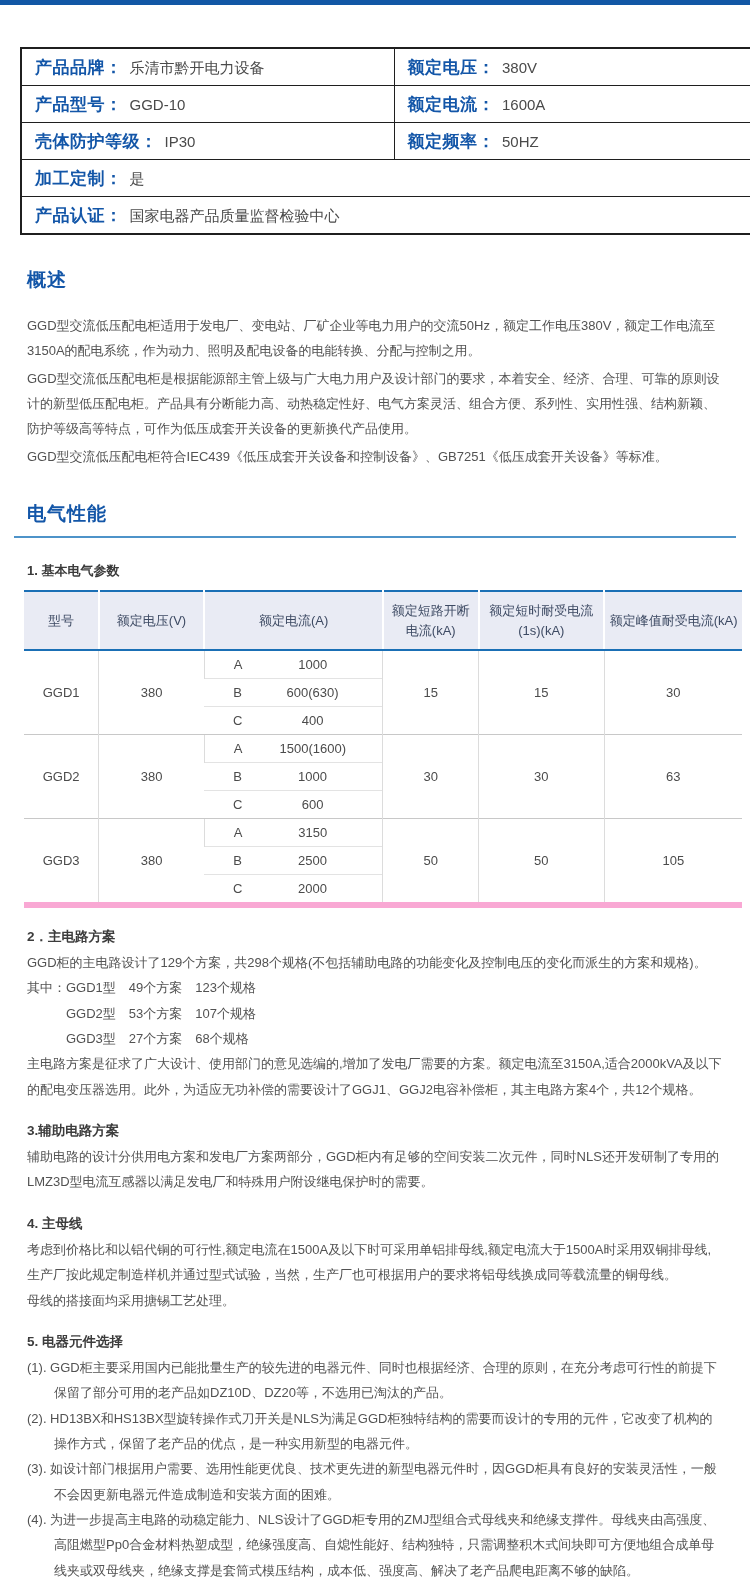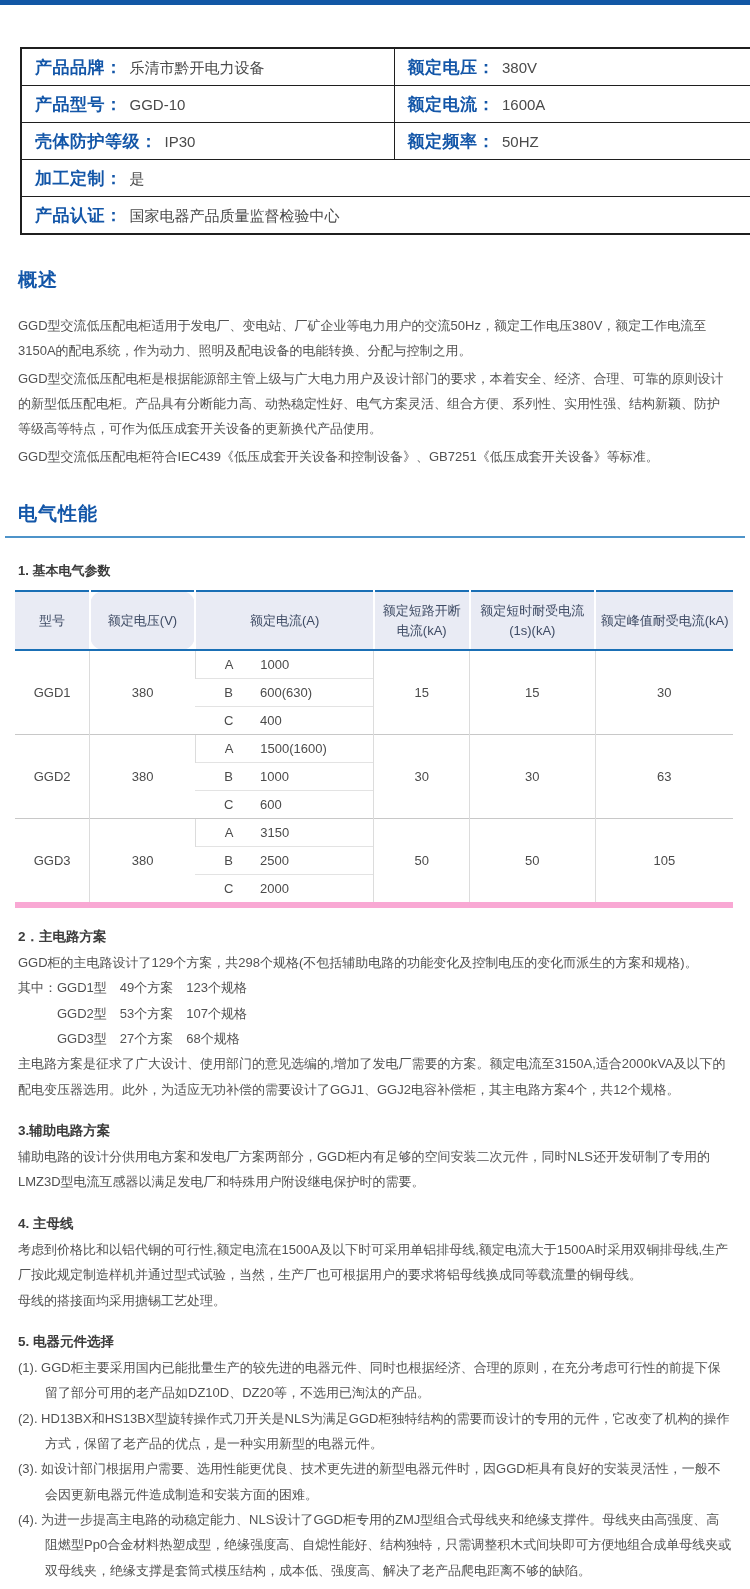--- a/index.html
+++ b/index.html
@@ -17,21 +17,21 @@
   }
   .spec-table td{
     border:1.5px solid #1f1f1f;height:34px;padding:1px 6px 1px 13px;
     vertical-align:middle;white-space:nowrap;overflow:hidden;
   }
   .spec-table{border:2px solid #1f1f1f;}
   .spec-label{color:#1356a8;font-weight:bold;font-size:17px;letter-spacing:.5px;}
   .spec-value{color:#4a4a4a;font-size:15px;margin-left:7px;}
 
   
-  .content{padding:0 18px;}
+  .content{padding:0 27px;}
   .sec-title{
     color:#1356a8;font-size:19px;font-weight:bold;
     margin:32px 0 0 0;letter-spacing:1px;
   }
   .title-rule{
     border-bottom:2px solid #4e93c9;
     margin:9px -13px 0 -13px;height:0;
   }
   .body-para,.body-line{
     font-size:13px;color:#525252;line-height:1.95;
@@ -60,21 +60,21 @@
   .params-table thead th{border-bottom:2px solid #1a6fb5;}
   .params-table td{
     font-size:13px;color:#4b4b4b;text-align:center;padding:3px 2px;height:21px;
     vertical-align:middle;
   }
   .params-table td + td{border-left:1px solid #dcdcdc;}
   .params-table tr.group-start td{border-top:1px solid #c8c8c8;}
   .cur-cell{padding:0;}
   .cur-cell .cur-inner{display:flex;align-items:center;height:100%;}
   .cur-letter{width:36%;text-align:center;}
-  .cur-val{flex:1;text-align:left;padding-right:14%;}
+  .cur-val{flex:1;text-align:center;padding-right:14%;}
   .sub-sep{border-top:1px solid #e3e3e3;}
 </style>
 </head>
 <body>
 
 <div class="page">
   <div class="top-bar"></div>
 
   <table class="spec-table">
     <tbody id="spec-body">
@@ -109,21 +109,21 @@
       </div>
 
     <h2 class="sec-title">电气性能</h2>
     <div class="title-rule"></div>
     <div class="sub-title">1. 基本电气参数</div>
 
     <table class="params-table">
       <thead>
           <tr id="params-head">
             <th style="width: 10%;">型号</th>
-            <th style="width: 14.5%; border-radius: 14px;">额定电压(V)</th>
+            <th style="width: 14.5%;">额定电压(V)</th>
             <th style="width: 25.5%; text-align: center;">额定电流(A)</th>
             <th style="width: 13%;">额定短路开断电流(kA)</th>
             <th style="width: 17.5%;">额定短时耐受电流(1s)(kA)</th>
             <th style="width: 19.5%;">额定峰值耐受电流(kA)</th>
           </tr>
         </thead>
       <tbody id="params-body">
           <tr>
             <td rowspan="3">GGD1</td>
             <td rowspan="3">380</td>

